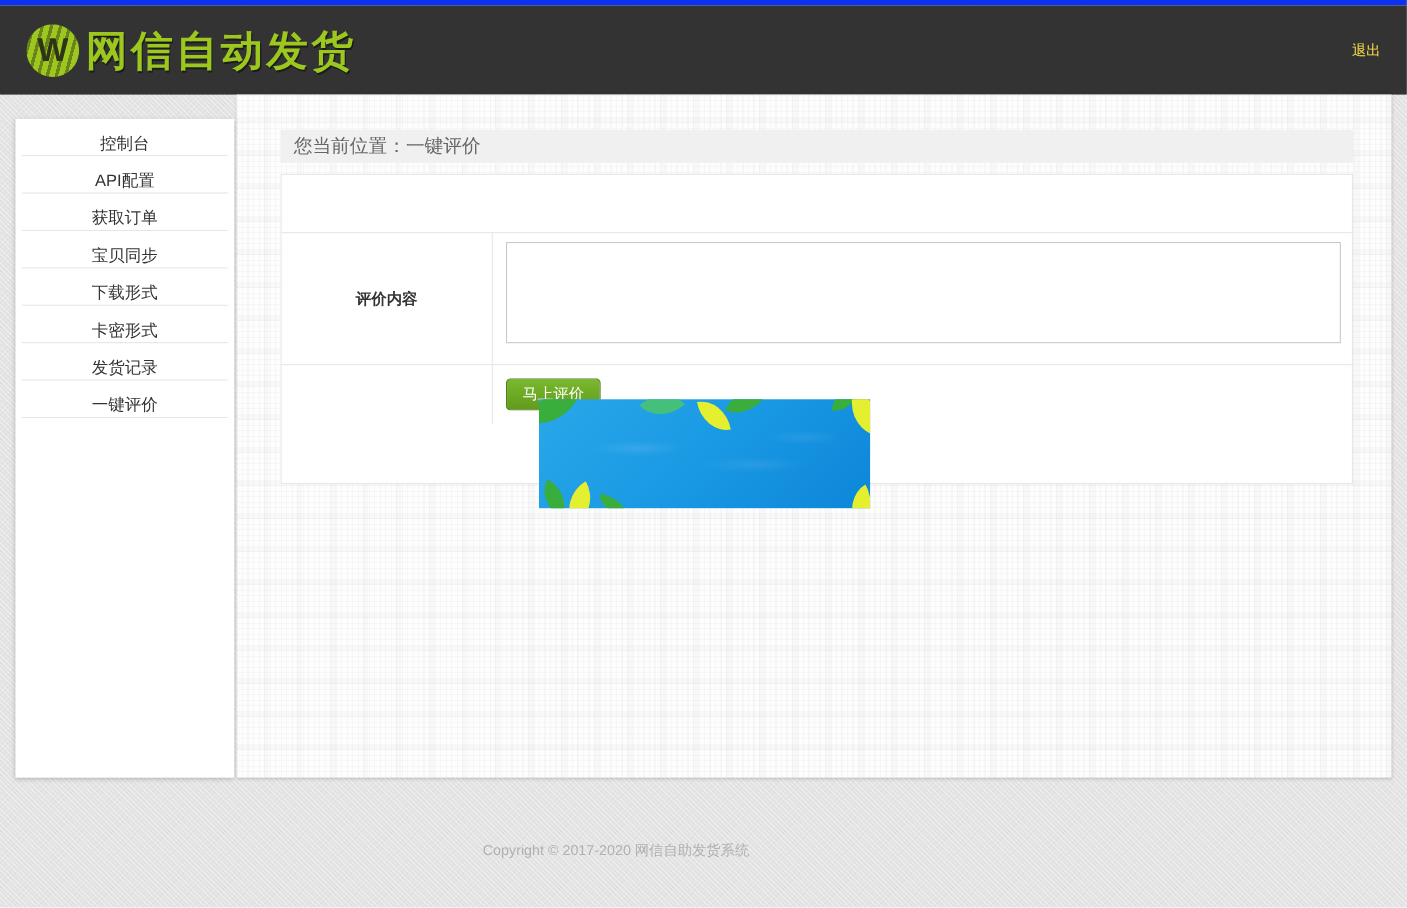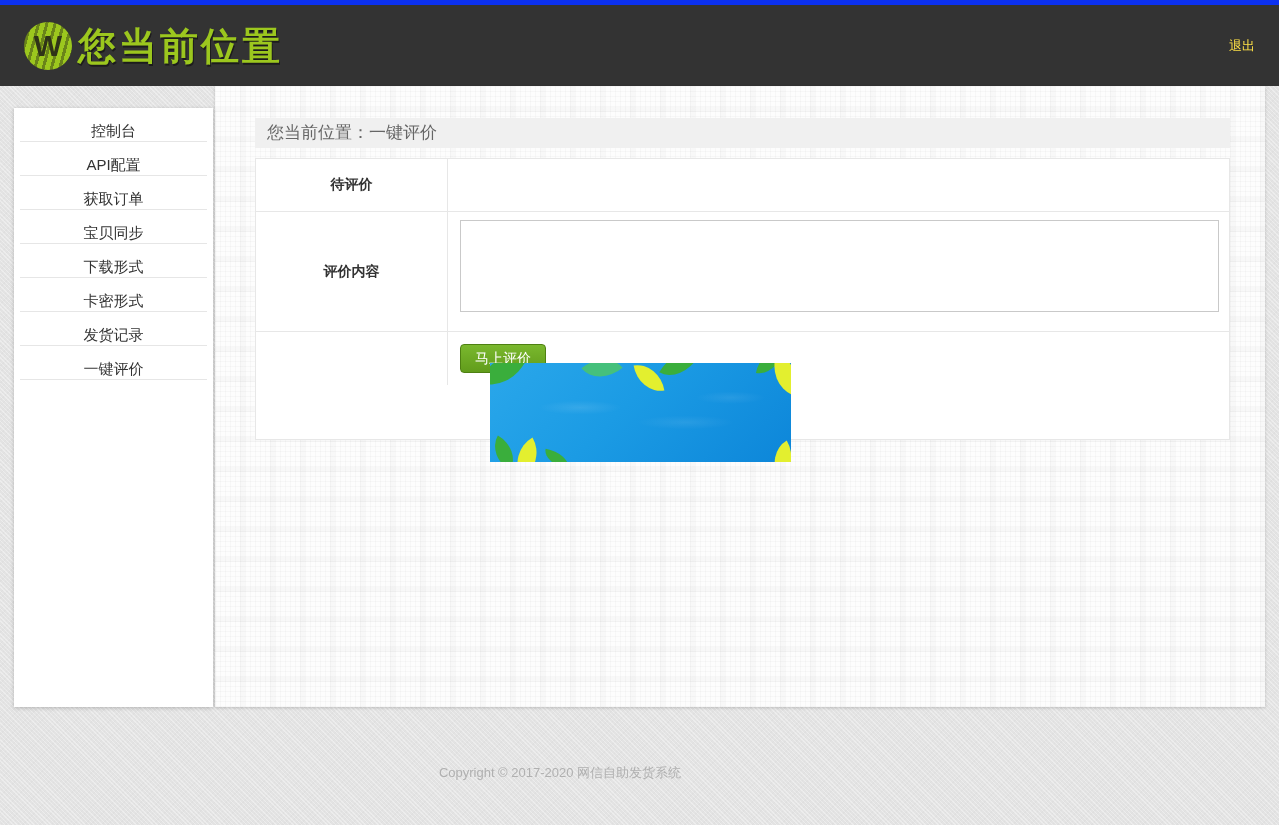--- a/index.html
+++ b/index.html
@@ -104,21 +104,21 @@
 </head>
 <body>
 
 <div id="page">
 
   <div class="topbar"></div>
 
   <div class="header">
     <div class="brand">
       <div class="logo-circle">W</div>
-      <div class="brand-text">您当前位置</div>
+      <div class="brand-text">网信自动发货</div>
     </div>
     <div class="logout">退出</div>
   </div>
 
   <div class="content-bg"></div>
 
   <div class="sidebar">
     <div class="side-item">控制台</div>
     <div class="side-item">API配置</div>
     <div class="side-item">获取订单</div>
@@ -126,21 +126,20 @@
     <div class="side-item">下载形式</div>
     <div class="side-item">卡密形式</div>
     <div class="side-item">发货记录</div>
     <div class="side-item">一键评价</div>
   </div>
 
   <div class="breadcrumb">您当前位置：一键评价</div>
 
   <div class="form-table">
     <div class="frow row-h2">
-      <div class="fcell-label">待评价</div>
     </div>
     <div class="frow row-h3">
       <div class="fcell-label">评价内容</div>
       <div class="fcell-value row3-value">
         <textarea class="comment-textarea" style=""></textarea>
       </div>
     </div>
     <div class="frow row-h4">
       <div class="fcell-label"></div>
       <div class="fcell-value">

